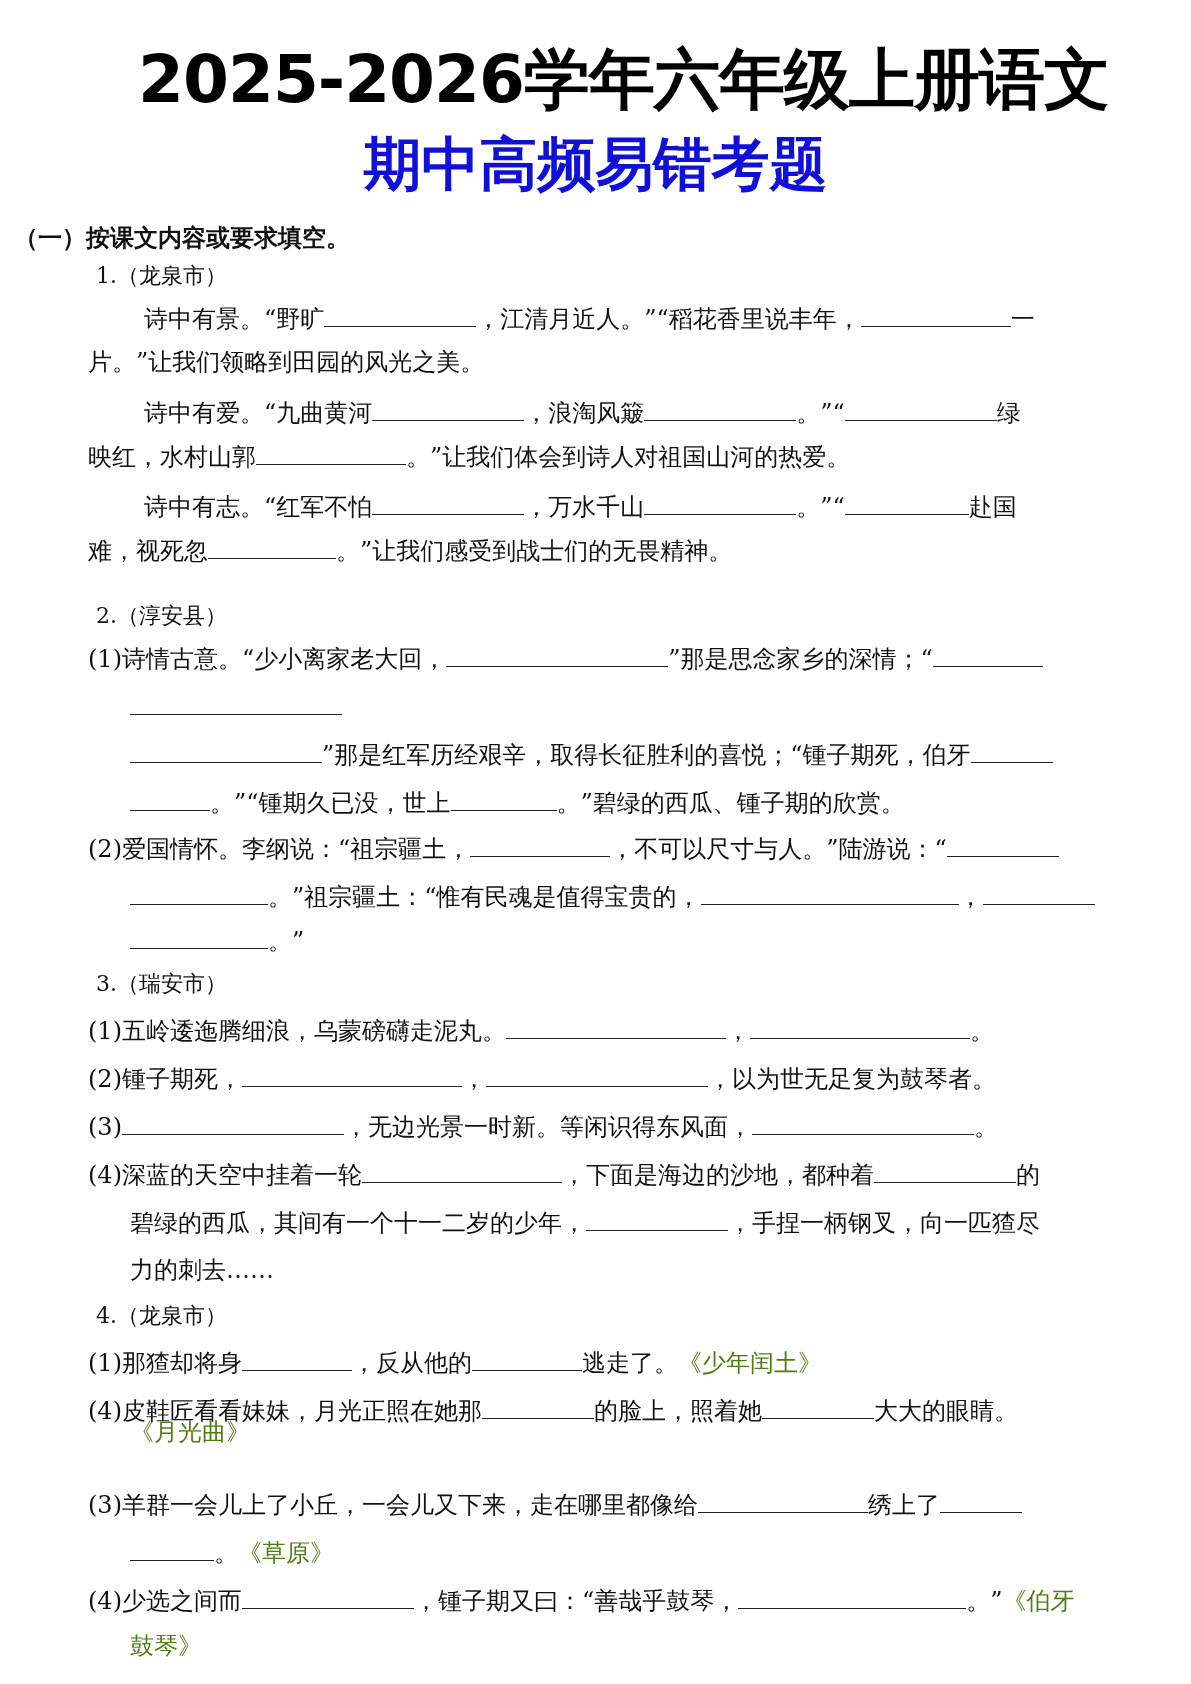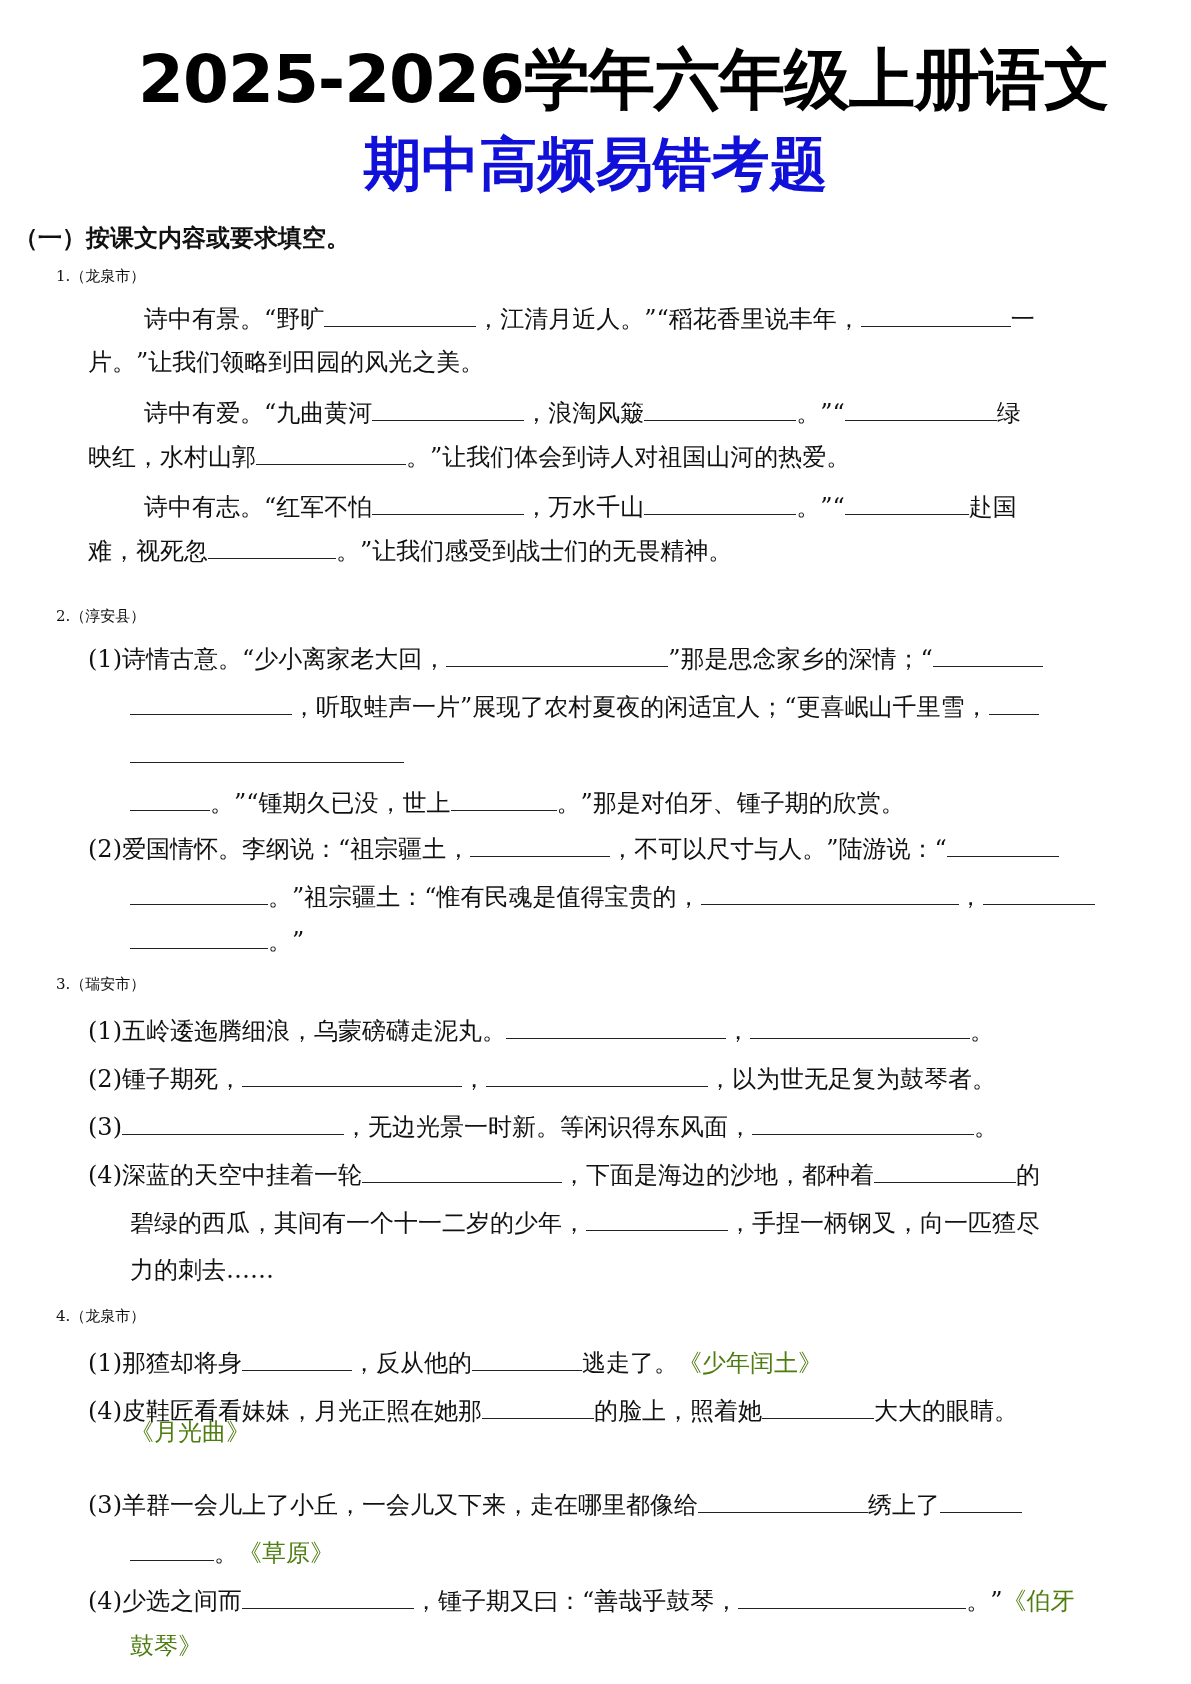--- a/index.html
+++ b/index.html
@@ -7,44 +7,44 @@
          font-family:"DejaVu Serif","Liberation Serif",serif; color:#111; }
   .title1 { position:absolute; top:40px; left:0; width:1191px; text-align:center;
             font-family:"DejaVu Sans","Liberation Sans",sans-serif; font-weight:bold;
             font-size:66px; letter-spacing:-1px; color:#000; line-height:80px;padding-left:28px; }
   .title2 { position:absolute; top:128px; left:0; width:1191px; text-align:center;
             font-family:"DejaVu Sans","Liberation Sans",sans-serif; font-weight:bold;
             font-size:58px; line-height:72px; }
   .sec { position:absolute; top:222px; left:14px; font-family:"DejaVu Sans","Liberation Sans",sans-serif;
          font-weight:bold; font-size:24px; color:#111; }
   .ln { position:absolute; font-size:24px; line-height:32px; white-space:nowrap; color:#111; }
-  .q  { font-size:15px; }
+  .q  { font-size:22px;margin-left:40px; }
   .b  { display:inline-block; border-bottom:1.6px solid #222; height:24px; vertical-align:baseline; }
   .src { color:#4d7c0f; }
 </style>
 </head>
 <body>
 
 <div class="title1">2025-2026学年六年级上册语文</div>
 <div class="title2" style="color:#1010d8">期中高频易错考题</div>
 <div class="sec">（一）按课文内容或要求填空。</div>
 
 <div class="ln q" style="top:260px;left:56px">1.（龙泉市）</div>
 <div class="ln" style="top:302px;left:144px"><span>诗中有景。“野旷</span><span class="b" style="width:152px"></span><span>，江清月近人。”“稻花香里说丰年，</span><span class="b" style="width:150px"></span><span>一</span></div>
 <div class="ln" style="top:346px;left:88px">片。”让我们领略到田园的风光之美。</div>
 <div class="ln" style="top:396px;left:144px"><span>诗中有爱。“九曲黄河</span><span class="b" style="width:152px"></span><span>，浪淘风簸</span><span class="b" style="width:152px"></span><span>。”“</span><span class="b" style="width:152px"></span><span>绿</span></div>
 <div class="ln" style="top:440px;left:88px"><span>映红，水村山郭</span><span class="b" style="width:150px"></span><span>。”让我们体会到诗人对祖国山河的热爱。</span></div>
 <div class="ln" style="top:490px;left:144px"><span>诗中有志。“红军不怕</span><span class="b" style="width:152px"></span><span>，万水千山</span><span class="b" style="width:152px"></span><span>。”“</span><span class="b" style="width:124px"></span><span>赴国</span></div>
 <div class="ln" style="top:534px;left:88px"><span>难，视死忽</span><span class="b" style="width:128px"></span><span>。”让我们感受到战士们的无畏精神。</span></div>
 
 <div class="ln q" style="top:600px;left:56px">2.（淳安县）</div>
 <div class="ln" style="top:642px;left:88px"><span>(1)诗情古意。“少小离家老大回，</span><span class="b" style="width:222px"></span><span>”那是思念家乡的深情；“</span><span class="b" style="width:110px"></span></div>
-<div class="ln" style="top:690px;left:130px"><span class="b" style="width:162px"></span><span>，听取蛙声一片”展现了农村夏夜的闲适宜人；“更喜岷山千里雪，</span><span class="b" style="width:50px"></span></div>
-<div class="ln" style="top:738px;left:130px"><span class="b" style="width:192px"></span><span class="b" style="width:82px"></span></div>
-<div class="ln" style="top:786px;left:130px"><span class="b" style="width:80px"></span><span>。”“锺期久已没，世上</span><span class="b" style="width:106px"></span><span>。”那是对伯牙、锺子期的欣赏。</span></div>
+<div class="ln" style="top:690px;left:130px"><span class="b" style="width:162px"></span><span class="b" style="width:50px"></span></div>
+<div class="ln" style="top:738px;left:130px"><span class="b" style="width:192px"></span><span>”那是红军历经艰辛，取得长征胜利的喜悦；“锺子期死，伯牙</span><span class="b" style="width:82px"></span></div>
+<div class="ln" style="top:786px;left:130px"><span class="b" style="width:80px"></span><span>。”“锺期久已没，世上</span><span class="b" style="width:106px"></span><span>。”碧绿的西瓜、锺子期的欣赏。</span></div>
 <div class="ln" style="top:832px;left:88px"><span>(2)爱国情怀。李纲说：“祖宗疆土，</span><span class="b" style="width:140px"></span><span>，不可以尺寸与人。”陆游说：“</span><span class="b" style="width:112px"></span></div>
 <div class="ln" style="top:880px;left:130px"><span class="b" style="width:138px"></span><span>。”祖宗疆土：“惟有民魂是值得宝贵的，</span><span class="b" style="width:258px"></span><span>，</span><span class="b" style="width:112px"></span></div>
 <div class="ln" style="top:924px;left:130px"><span class="b" style="width:138px"></span><span>。”</span></div>
 
 <div class="ln q" style="top:968px;left:56px">3.（瑞安市）</div>
 <div class="ln" style="top:1014px;left:88px"><span>(1)五岭逶迤腾细浪，乌蒙磅礴走泥丸。</span><span class="b" style="width:220px"></span><span>，</span><span class="b" style="width:220px"></span><span>。</span></div>
 <div class="ln" style="top:1062px;left:88px"><span>(2)锺子期死，</span><span class="b" style="width:220px"></span><span>，</span><span class="b" style="width:222px"></span><span>，以为世无足复为鼓琴者。</span></div>
 <div class="ln" style="top:1110px;left:88px"><span>(3)</span><span class="b" style="width:222px"></span><span>，无边光景一时新。等闲识得东风面，</span><span class="b" style="width:222px"></span><span>。</span></div>
 <div class="ln" style="top:1158px;left:88px"><span>(4)深蓝的天空中挂着一轮</span><span class="b" style="width:200px"></span><span>，下面是海边的沙地，都种着</span><span class="b" style="width:142px"></span><span>的</span></div>
 <div class="ln" style="top:1206px;left:130px"><span>碧绿的西瓜，其间有一个十一二岁的少年，</span><span class="b" style="width:142px"></span><span>，手捏一柄钢叉，向一匹猹尽</span></div>

